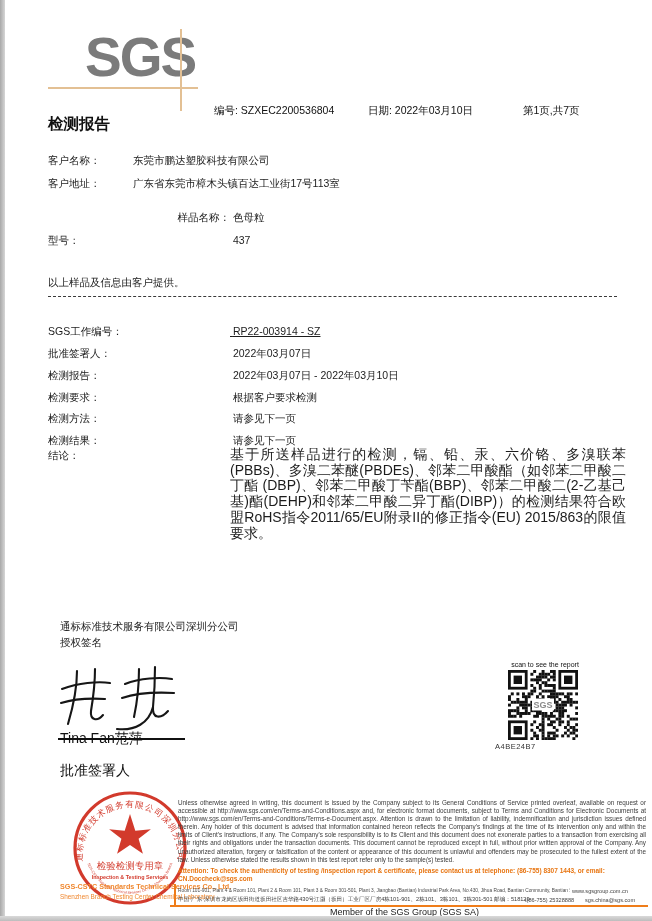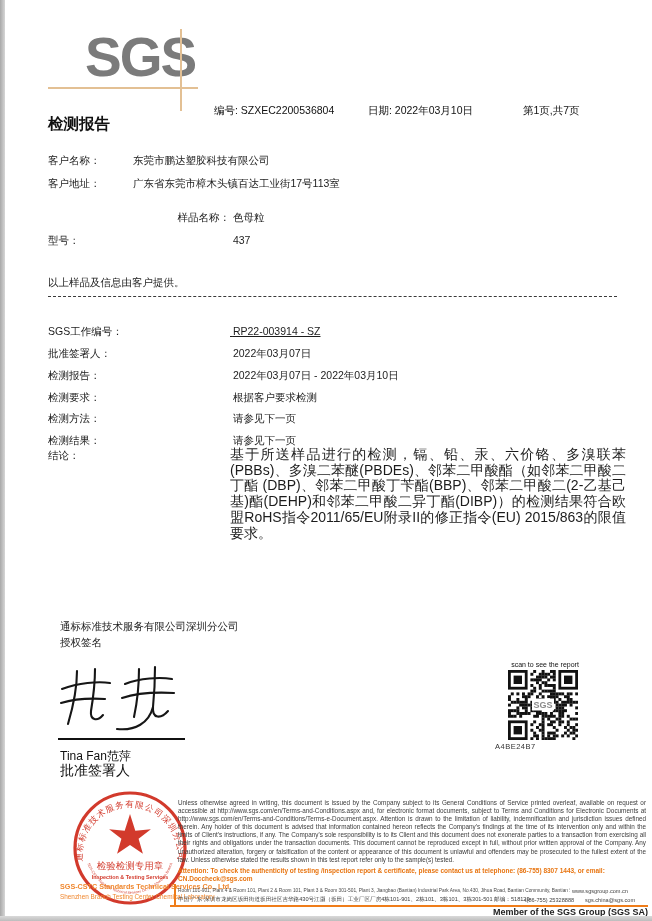--- a/index.html
+++ b/index.html
@@ -15,34 +15,34 @@
   .hmeta{top:104px;font-size:10.5px;color:#111;white-space:nowrap;}
   .frow{position:absolute;left:48px;font-size:10.5px;white-space:nowrap;color:#1c1c1c;}
   .fl-s{display:inline-block;width:82px;}
   .fl-w{display:inline-block;width:182px;}
   .dashline{left:48px;top:296px;width:569px;height:0;border-top:1.6px dashed #3a3a3a;}
   .concl-label{left:48px;top:449px;font-size:10.5px;color:#1c1c1c;}
   .concl-text{left:230px;top:447px;width:396px;font-size:14px;line-height:15.7px;color:#1c1c1c;text-align:justify;}
   .sig-company{left:60px;top:620px;font-size:10.5px;color:#1c1c1c;}
   .sig-auth{left:60px;top:636px;font-size:10.5px;color:#1c1c1c;}
   .sig-underline{left:58px;top:738px;width:127px;height:2px;background:#111;}
-  .sig-name{left:60px;top:748px;font-size:12px;color:#111;}
+  .sig-name{left:60px;top:730px;font-size:14px;color:#111;}
   .sig-role{left:60px;top:762px;font-size:14px;color:#111;}
   .qr-caption{left:495px;top:661px;width:100px;text-align:center;font-size:7px;color:#111;}
   .qr-serial{left:495px;top:742px;width:100px;text-align:left;font-size:7.5px;color:#333;letter-spacing:.5px;}
   .fineprint{left:178px;top:799px;width:468px;font-size:6.35px;line-height:8.1px;color:#3c3c3c;text-align:justify;}
   .attention{left:178px;top:867px;width:468px;font-size:6.5px;line-height:8px;font-weight:bold;color:#e87511;}
   .addr-en{left:178px;top:888px;width:392px;font-size:4.8px;color:#4a4a4a;white-space:nowrap;overflow:hidden;}
   .addr-cn{left:178px;top:896px;width:392px;font-size:5.6px;color:#3a3a3a;white-space:nowrap;overflow:hidden;}
   .website{left:572px;top:888px;font-size:5.6px;color:#444;}
   .phone{left:525px;top:897px;font-size:5.6px;color:#444;}
   .email{left:585px;top:897px;font-size:5.6px;color:#444;}
   .orange-v{left:174px;top:884px;width:2px;height:23px;background:#ef7d1a;}
   .orange-h{left:170px;top:905px;width:478px;height:2px;background:#ef7d1a;}
-  .member{left:330px;top:907px;width:318px;text-align:right;font-size:9px;color:#222;font-weight:bold;}
+  .member{left:330px;top:907px;width:318px;font-size:9px;color:#222;}
   .stamp-co1{left:60px;top:882px;font-size:7.2px;font-weight:bold;color:#f0872e;white-space:nowrap;}
   .stamp-co2{left:60px;top:893px;font-size:6.4px;color:#f0872e;white-space:nowrap;}
   .sigsvg{left:52px;top:662px;}
   .stampsvg{left:58px;top:783px;}
   .qrsvg{left:508px;top:670px;}
 </style>
 </head>
 <body>
 
 <div class="page">

